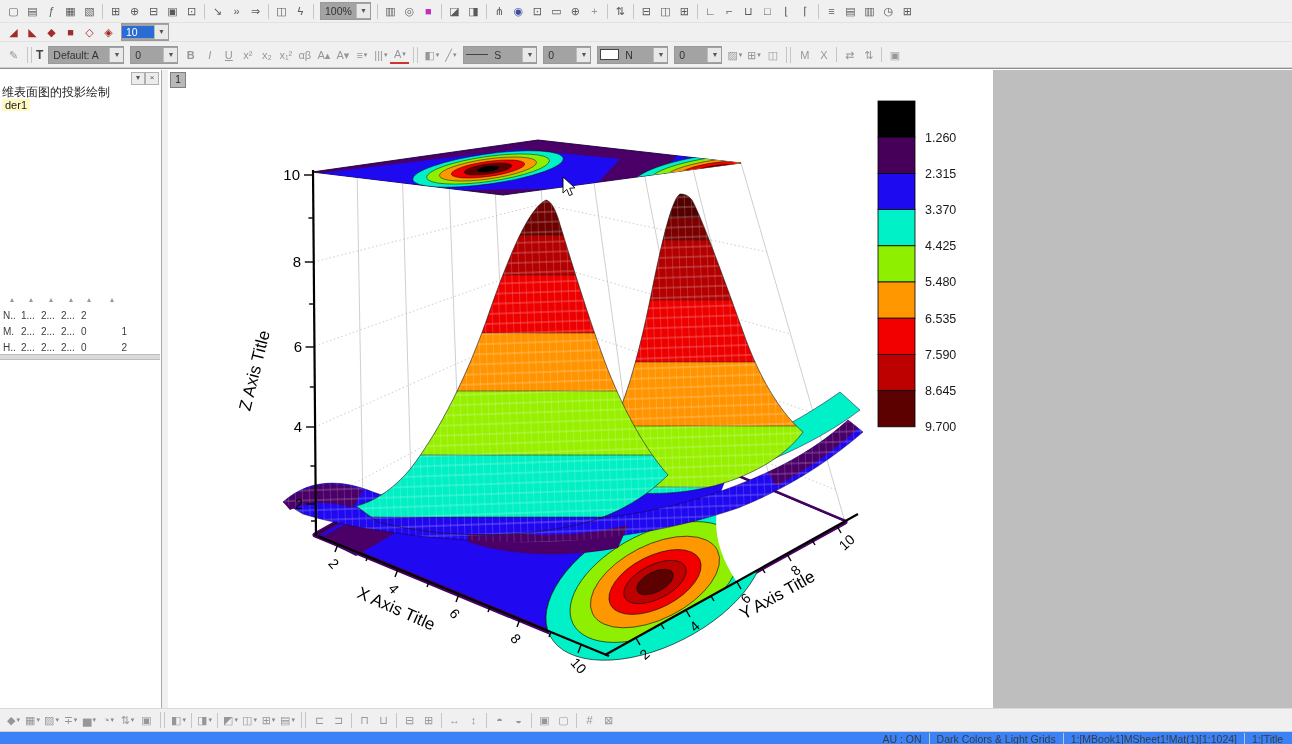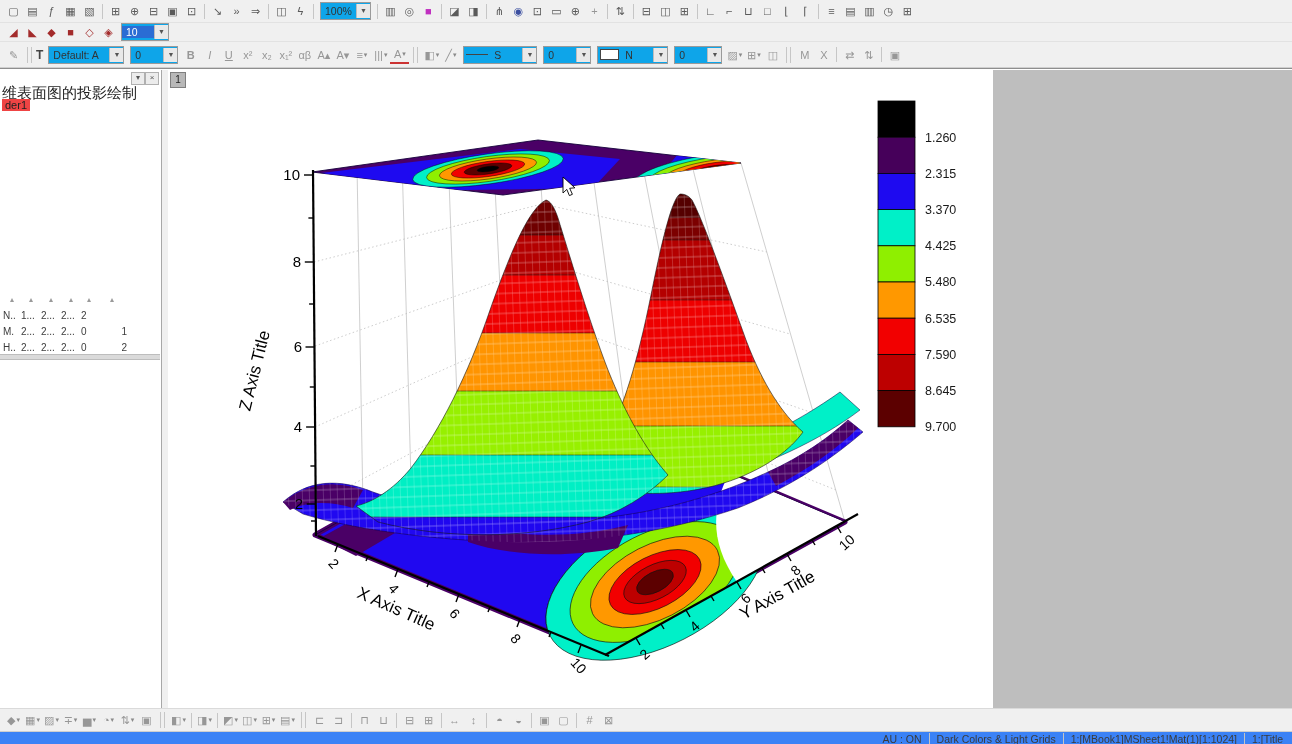--- a/index.html
+++ b/index.html
@@ -14,43 +14,43 @@
   #tbb{top:708px;height:22px;border-top:1px solid #dadada;border-bottom:1px solid #d5d5d5}
   .ic{min-width:17px;height:16px;line-height:16px;text-align:center;font-size:11px;color:#5a5a5a;
       display:inline-flex;align-items:center;justify-content:center;padding:0 1px;cursor:default}
   .ic.red{color:#a32b2b}
   .ic.blue{color:#3b4fa0}
   .ic.mag{color:#c030c0}
   .ic.gray{color:#979797}
   .drop::after{content:"▾";font-size:7px;color:#8a8a8a;margin-left:1px}
   .sep{width:1px;height:15px;background:#c6c6c6;margin:0 3px;flex:none}
   .sep2{width:3px;height:16px;border-left:1px solid #c6c6c6;border-right:1px solid #c6c6c6;margin:0 4px;flex:none}
-  .combo{display:inline-flex;align-items:center;height:16px;background:#0ea5e9;border:1px solid #9a9a9a;
+  .combo{display:inline-flex;align-items:center;height:16px;background:#a3a3a3;border:1px solid #9a9a9a;
          font-size:10.5px;color:#333;margin:6px 3px;flex:none}
   .combo .val{padding:0 4px;min-width:24px;white-space:nowrap}
   .combo .val.sel{background:#2a6cd4;color:#fff}
   .combo .ca{width:13px;height:14px;background:#e9e9e9;border-left:1px solid #bdbdbd;
              font-size:7px;color:#555;text-align:center;line-height:14px}
   .bold{font-weight:bold}.it{font-style:italic}.un{text-decoration:underline}
   .tt{font-weight:bold;font-size:12px;color:#444;margin-right:2px}
   .dashline{width:22px;border-top:1px solid #444;height:0;margin:0 2px}
   .rectbox{width:17px;height:9px;border:1px solid #444;margin:0 2px;background:#fff}
   .fc{border-bottom:2px solid #c33}
   
   #main{position:absolute;top:68px;left:0;width:1292px;height:640px;background:#fff;border-top:1px solid #8e8e8e;box-sizing:border-box}
   #leftpanel{position:absolute;left:0;top:1px;width:161px;height:638px;background:#fff;border-right:1px solid #a8a8a8}
   #panelgap{position:absolute;left:162px;top:1px;width:6px;height:638px;background:#f0f0f0;border-right:1px solid #b5b5b5}
   #graphwin{position:absolute;left:168px;top:1px;width:825px;height:638px;background:#fff}
   #rightfill{position:absolute;left:993px;top:1px;width:299px;height:638px;background:#bebebe}
   #badge{position:absolute;left:2px;top:2px;width:14px;height:14px;background:#b8b8b8;border:1px solid #7f7f7f;
          font-size:10px;text-align:center;line-height:14px;color:#222}
   .pbtn{position:absolute;top:2px;width:12px;height:11px;border:1px solid #b0b0b0;background:#ececec;
         font-size:8px;line-height:10px;text-align:center;color:#555}
-  #pnote{position:absolute;left:2px;top:14px;font-size:15px;color:#222;white-space:nowrap;overflow:hidden;width:156px}
-  #pfolder{position:absolute;left:2px;top:29px;font-size:11px;color:#222;background:#ef4444;padding:0 3px}
+  #pnote{position:absolute;left:2px;top:14px;font-size:12px;color:#222;white-space:nowrap;overflow:hidden;width:156px}
+  #pfolder{position:absolute;left:2px;top:29px;font-size:11px;color:#222;background:#fef9c3;padding:0 3px}
   #ptable{position:absolute;left:0;top:221px;width:160px;font-size:10px;color:#3c3c3c}
   #ptable .trow{display:flex;height:16px;align-items:center}
   #ptable .c{flex:none;overflow:hidden;white-space:nowrap}
   #ptable .c0{width:18px;padding-left:3px}.c1{width:20px}.c2{width:20px}.c3{width:20px}.c4{width:16px}.c5{width:30px;text-align:right}
   #ptable .hdr .c{color:#9a9a9a;font-size:8px;text-align:center}
   #psplit{position:absolute;left:0;top:284px;width:160px;height:4px;background:#dadada;border-top:1px solid #bdbdbd;border-bottom:1px solid #bdbdbd}
   
   #sb{position:absolute;left:0;top:731px;width:1292px;height:13px;background:#3b82f6;border-top:1px solid #cfcfcf;
       display:flex;justify-content:flex-end;align-items:center;font-size:10.5px;color:#3a3a3a;overflow:hidden}
   .ssep{width:1px;height:11px;background:#c4c4c4;margin:0 7px;flex:none}

